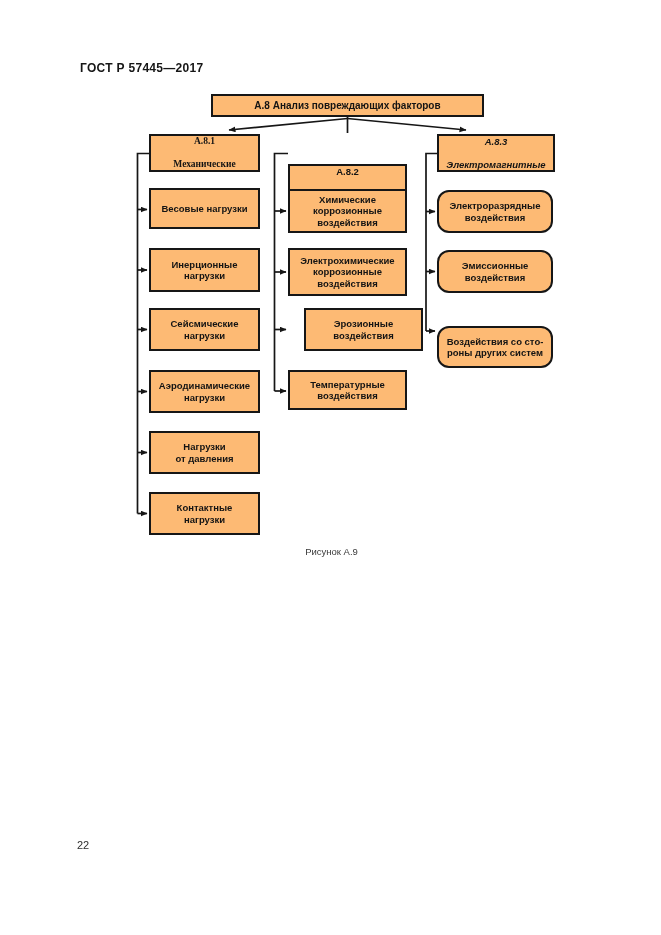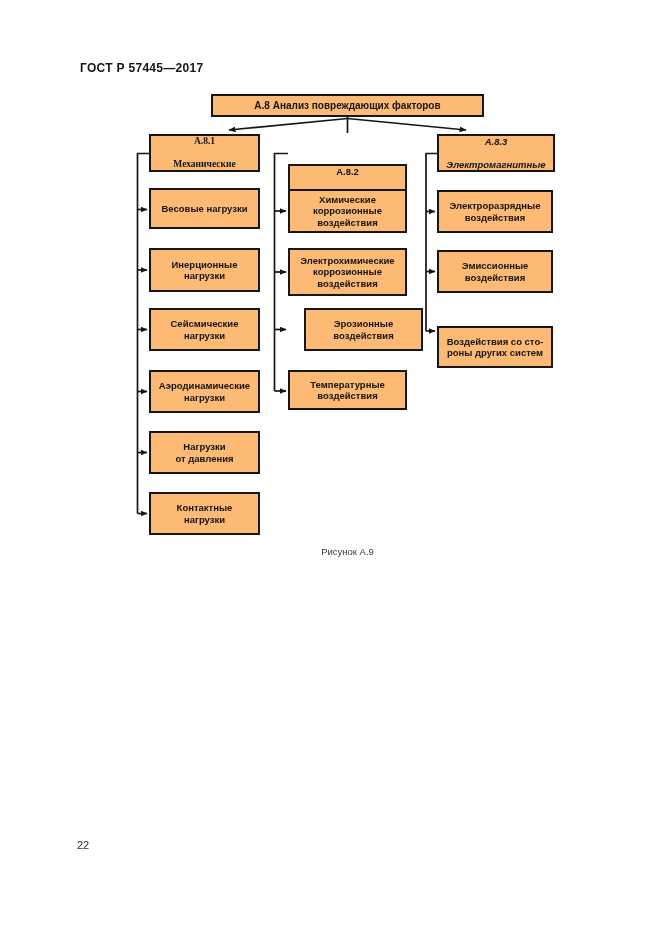--- a/index.html
+++ b/index.html
@@ -6,37 +6,37 @@
   .page{
     position:relative;width:661px;height:935px;background:#ffffff;overflow:hidden;
     font-family:"Liberation Sans",sans-serif;color:#111;
   }
   .doc-header{
     position:absolute;left:80px;top:61px;font-size:12px;font-weight:bold;
     letter-spacing:.3px;color:#161616;
   }
   .page-num{position:absolute;left:77px;top:839px;font-size:11px;color:#2e2e2e;}
   .caption{
-    position:absolute;left:211px;top:546px;width:273px;text-align:center;
+    position:absolute;left:195px;top:546px;width:273px;text-align:center;
     font-size:9.5px;color:#3a3a3a;
   }
   .box{
     position:absolute;box-sizing:border-box;border:2px solid #161616;background:#fdba74;
     display:flex;align-items:center;justify-content:center;text-align:center;
     font-weight:bold;font-size:9.5px;line-height:11.5px;color:#141414;
     white-space:pre-line;padding:1px 3px;
   }
   .blk{display:block;}
   .root-box{left:211px;top:94px;width:273px;height:23px;font-size:10px;}
   .h1{left:149px;top:134px;width:111px;height:38px;font-family:Liberation Serif, serif;}
   .h2{left:288px;top:134px;width:119px;height:39px;margin-top:30px;}
   .h3{left:437px;top:134px;width:118px;height:38px;font-style:italic;}
   .c1{left:149px;width:111px;}
   .c2{left:288px;width:119px;}
-  .c3{left:437px;width:116px;}
+  .c3{left:437px;width:116px;border-radius:12px;}
   .c1a{top:188px;height:41px;}
   .c1b{top:248px;height:44px;}
   .c1c{top:308px;height:43px;}
   .c1d{top:370px;height:43px;}
   .c1e{top:431px;height:43px;}
   .c1f{top:492px;height:43px;}
   .c2a{top:189px;height:44px;}
   .c2b{top:248px;height:48px;}
   .c2c{top:308px;height:43px;margin-left:16px;}
   .c2d{top:370px;height:40px;}

